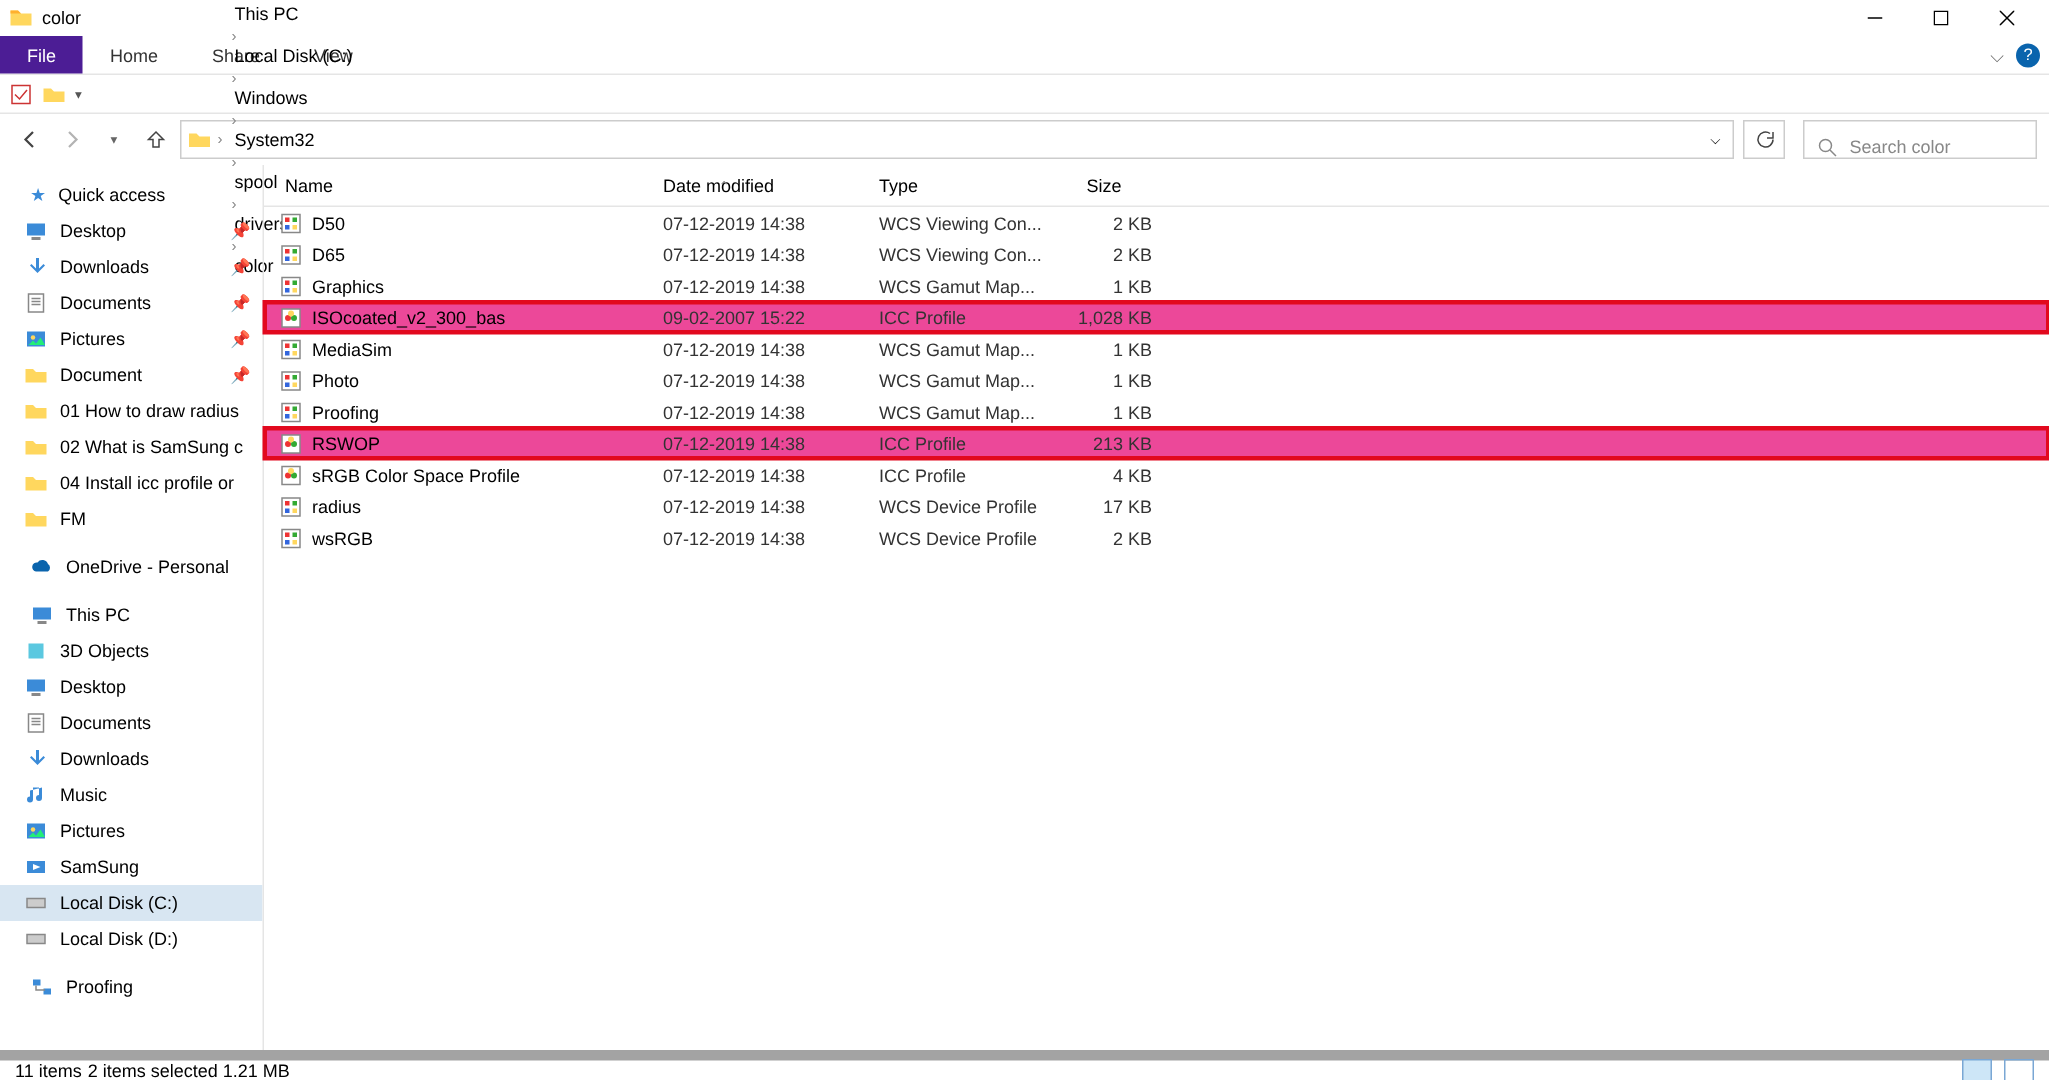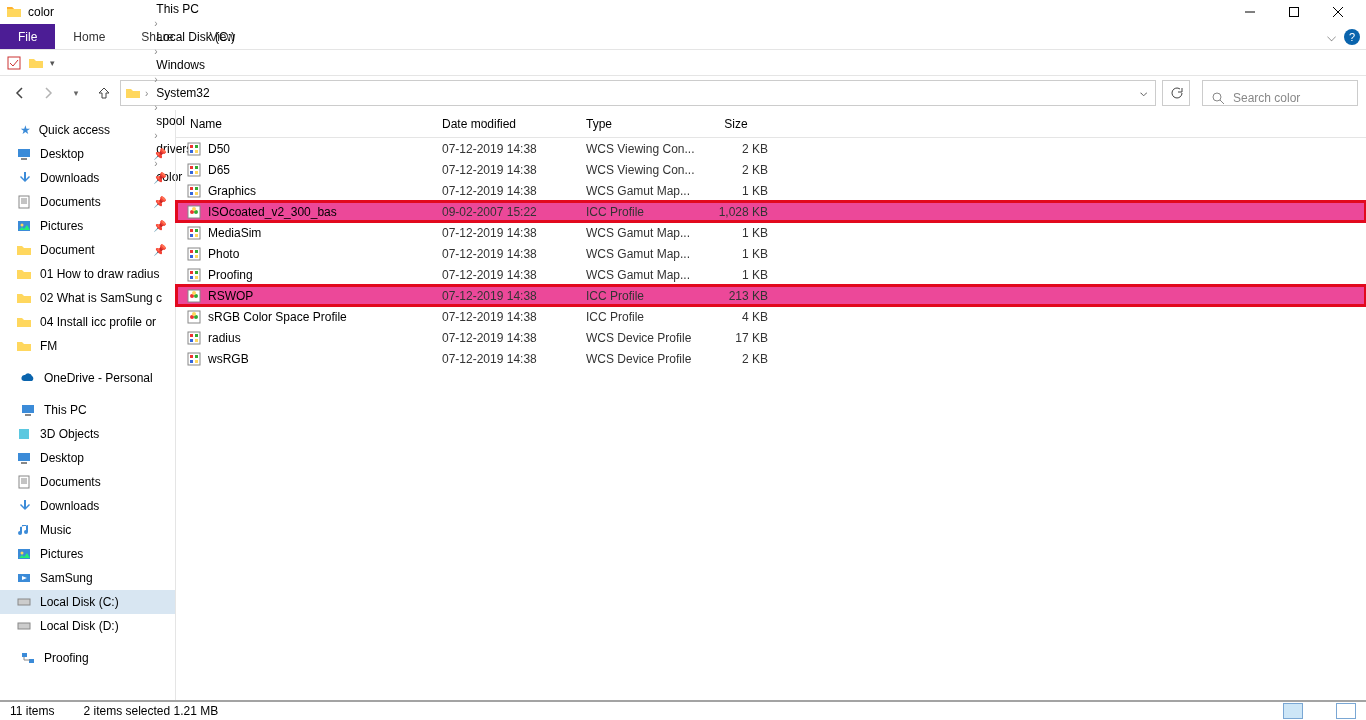--- a/index.html
+++ b/index.html
@@ -39,21 +39,21 @@
 .col-type{width:118px}
 .col-size{width:72px;text-align:center;padding-right:8px}
 .file-row{height:21px;display:flex;align-items:center;padding-left:10px}
 .file-row .ico{width:16px;height:16px;margin-right:6px;flex:0 0 16px}
 .file-row .fname{width:234px;white-space:nowrap;overflow:hidden}
 .file-row .fdate{width:144px;color:#333}
 .file-row .ftype{width:118px;color:#333;white-space:nowrap;overflow:hidden;text-overflow:ellipsis}
 .file-row .fsize{width:72px;text-align:right;padding-right:8px;color:#333}
 .file-row.sel{background:#ec4899}
 .file-row.hl{outline:3px solid #e2091e;outline-offset:-2px}
-.status-bar{position:absolute;bottom:0;left:0;right:0;height:20px;display:flex;align-items:center;padding:0 10px;gap:29px;color:#333;border-top:2px solid #a3a3a3}
+.status-bar{position:absolute;bottom:0;left:0;right:0;height:20px;display:flex;align-items:center;padding:0 10px;gap:4px;color:#333;border-top:7px solid #a3a3a3}
 .status-bar .spacer{flex:1}
 .view-btn{width:20px;height:16px;border:1px solid #7aa7d4;margin-left:4px}
 svg{display:block}
 .sort-ind{position:absolute;left:303px;color:#888;font-size:9px}
 .col-head{position:relative}
 </style>
 </head>
 <body>
 
 <div class="title-bar">

